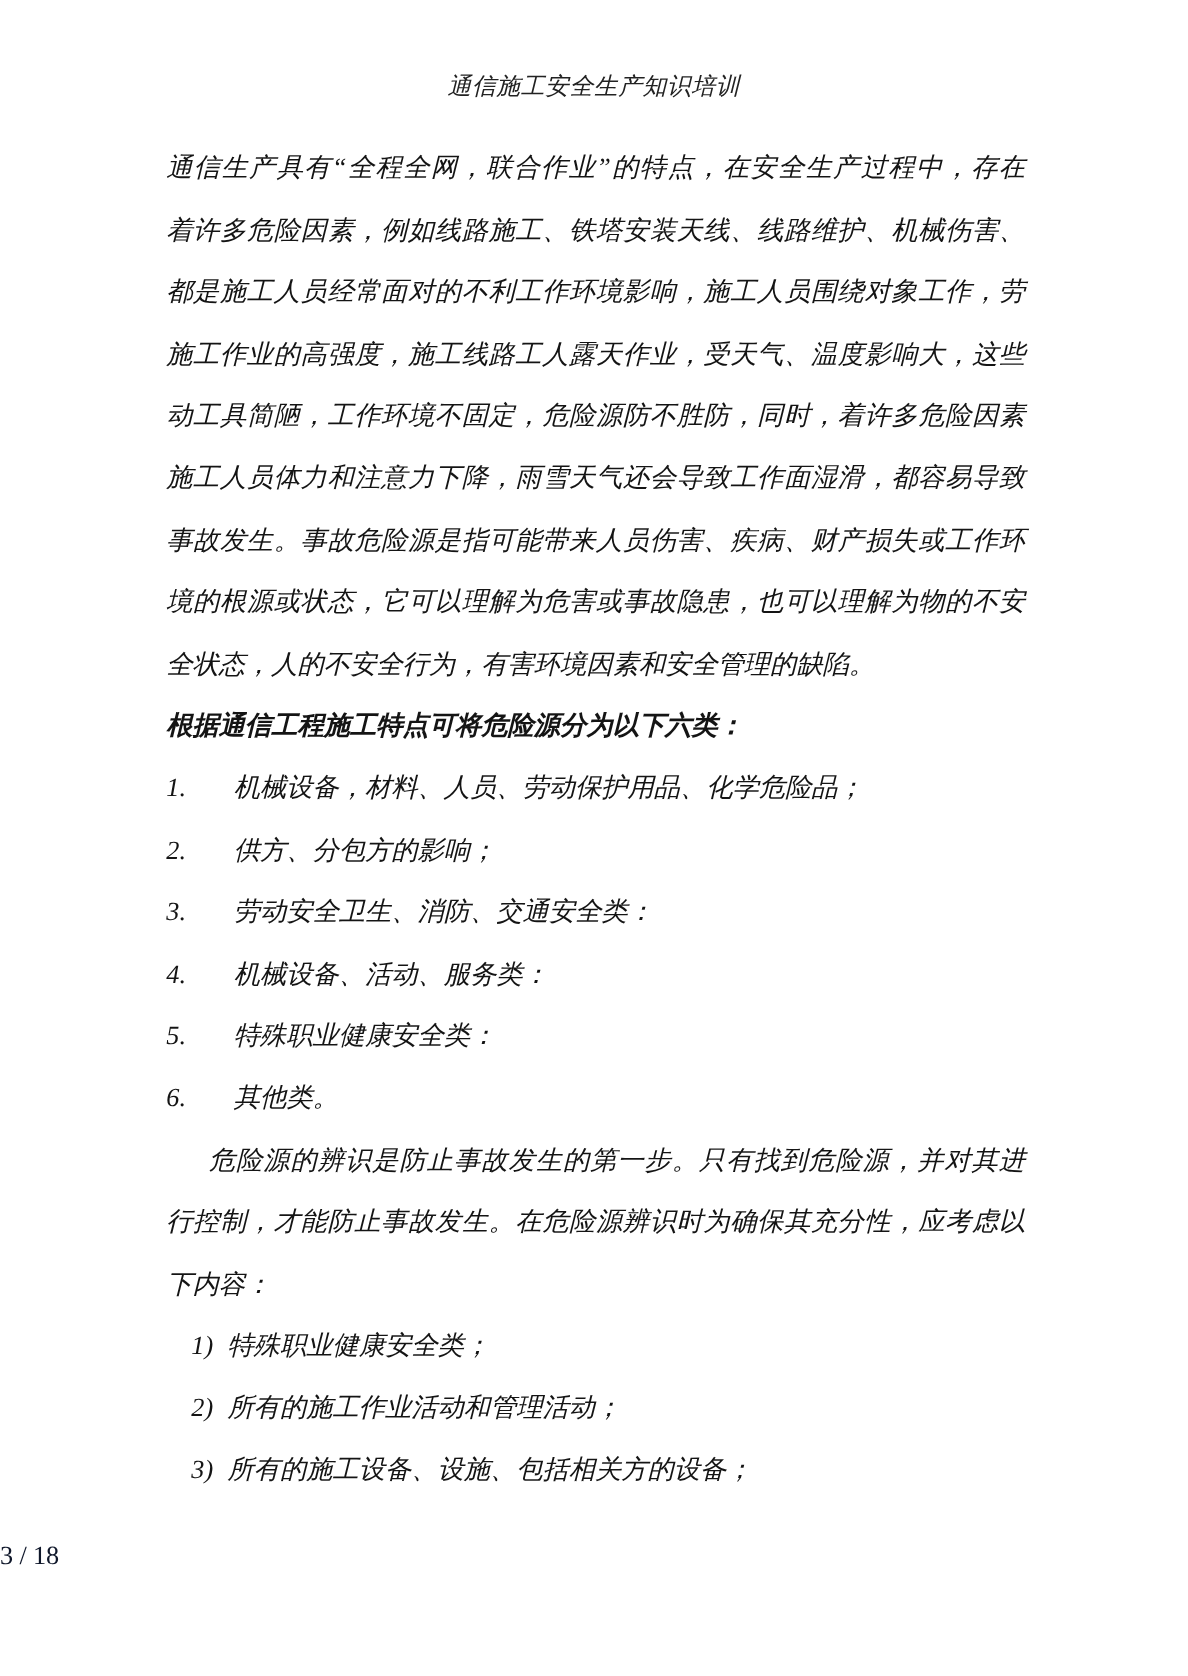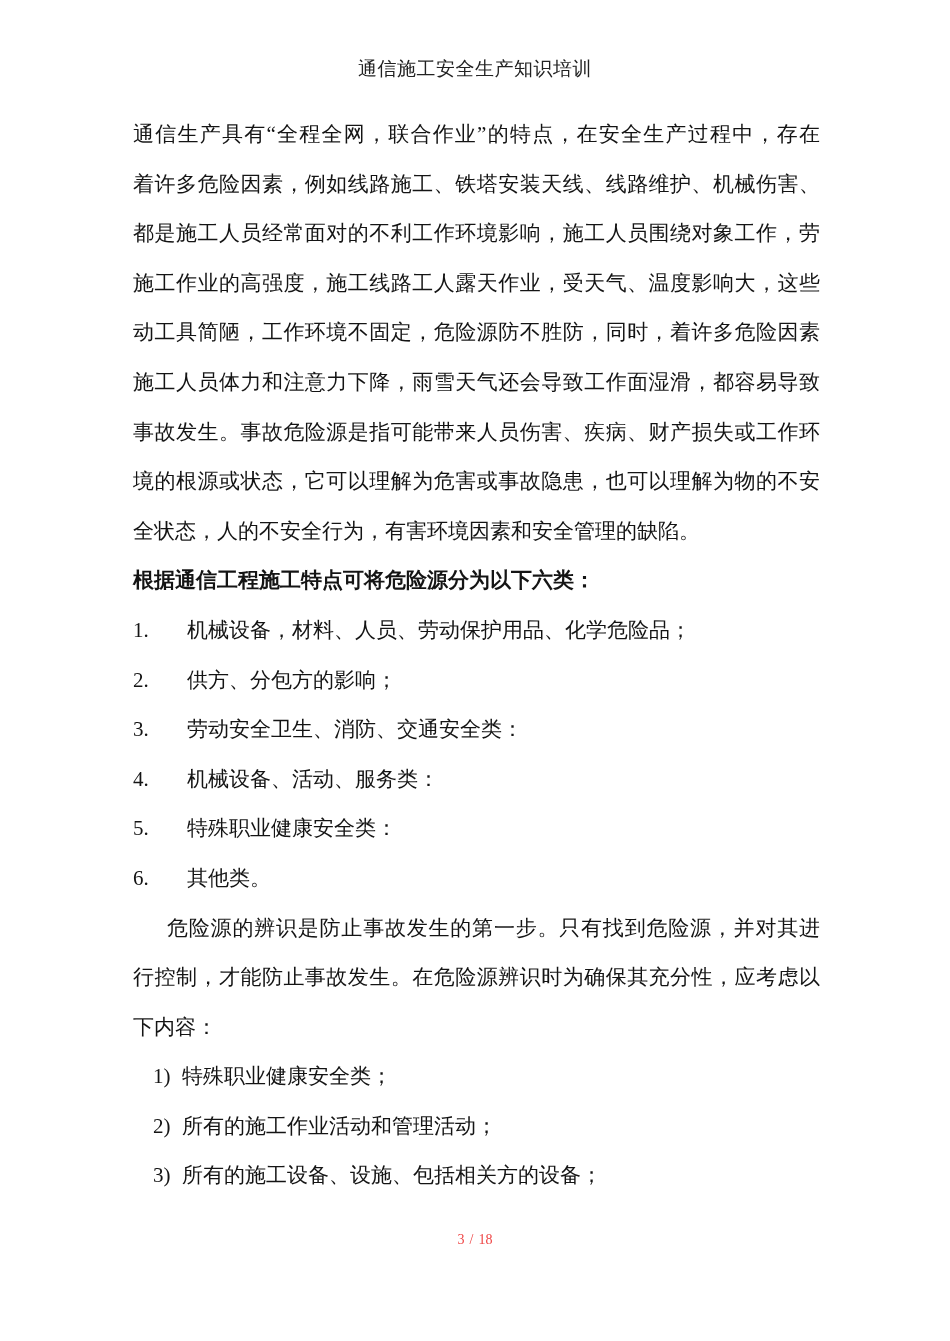--- a/index.html
+++ b/index.html
@@ -18,32 +18,34 @@
   }
   .doc-header {
     position: absolute;
     top: 56px;
     left: 0;
     right: 0;
     text-align: center;
     font-size: 19px;
     letter-spacing: 0.5px;
     color: #222222;
+    font-style: italic;
   }
   .doc-body {
     position: absolute;
     top: 110px;
     left: 133px;
     width: 687px;
     font-size: 21px;
   }
   .tline {
     height: 49.6px;
     line-height: 49.6px;
     white-space: nowrap;
+    font-style: italic;
   }
   .just {
     white-space: normal;
     text-align: justify;
     text-align-last: justify;
   }
   .last-left {
     text-align: center;
     text-align-last: left;
   }
@@ -65,23 +67,22 @@
   }
   .sub-item .num {
     flex: 0 0 29px;
     width: 29px;
   }
   .doc-footer {
     position: absolute;
     top: 1232px;
     left: 0;
     right: 0;
-    text-align: center;
-    font-size: 14px;
-    color: #ef4444;
+    font-size: 21px;
+    color: #0f172a;
   }
   .doc-footer .sep {
     margin: 0 5px;
   }
 </style>
 </head>
 <body>
 
 <div class="page">
 

